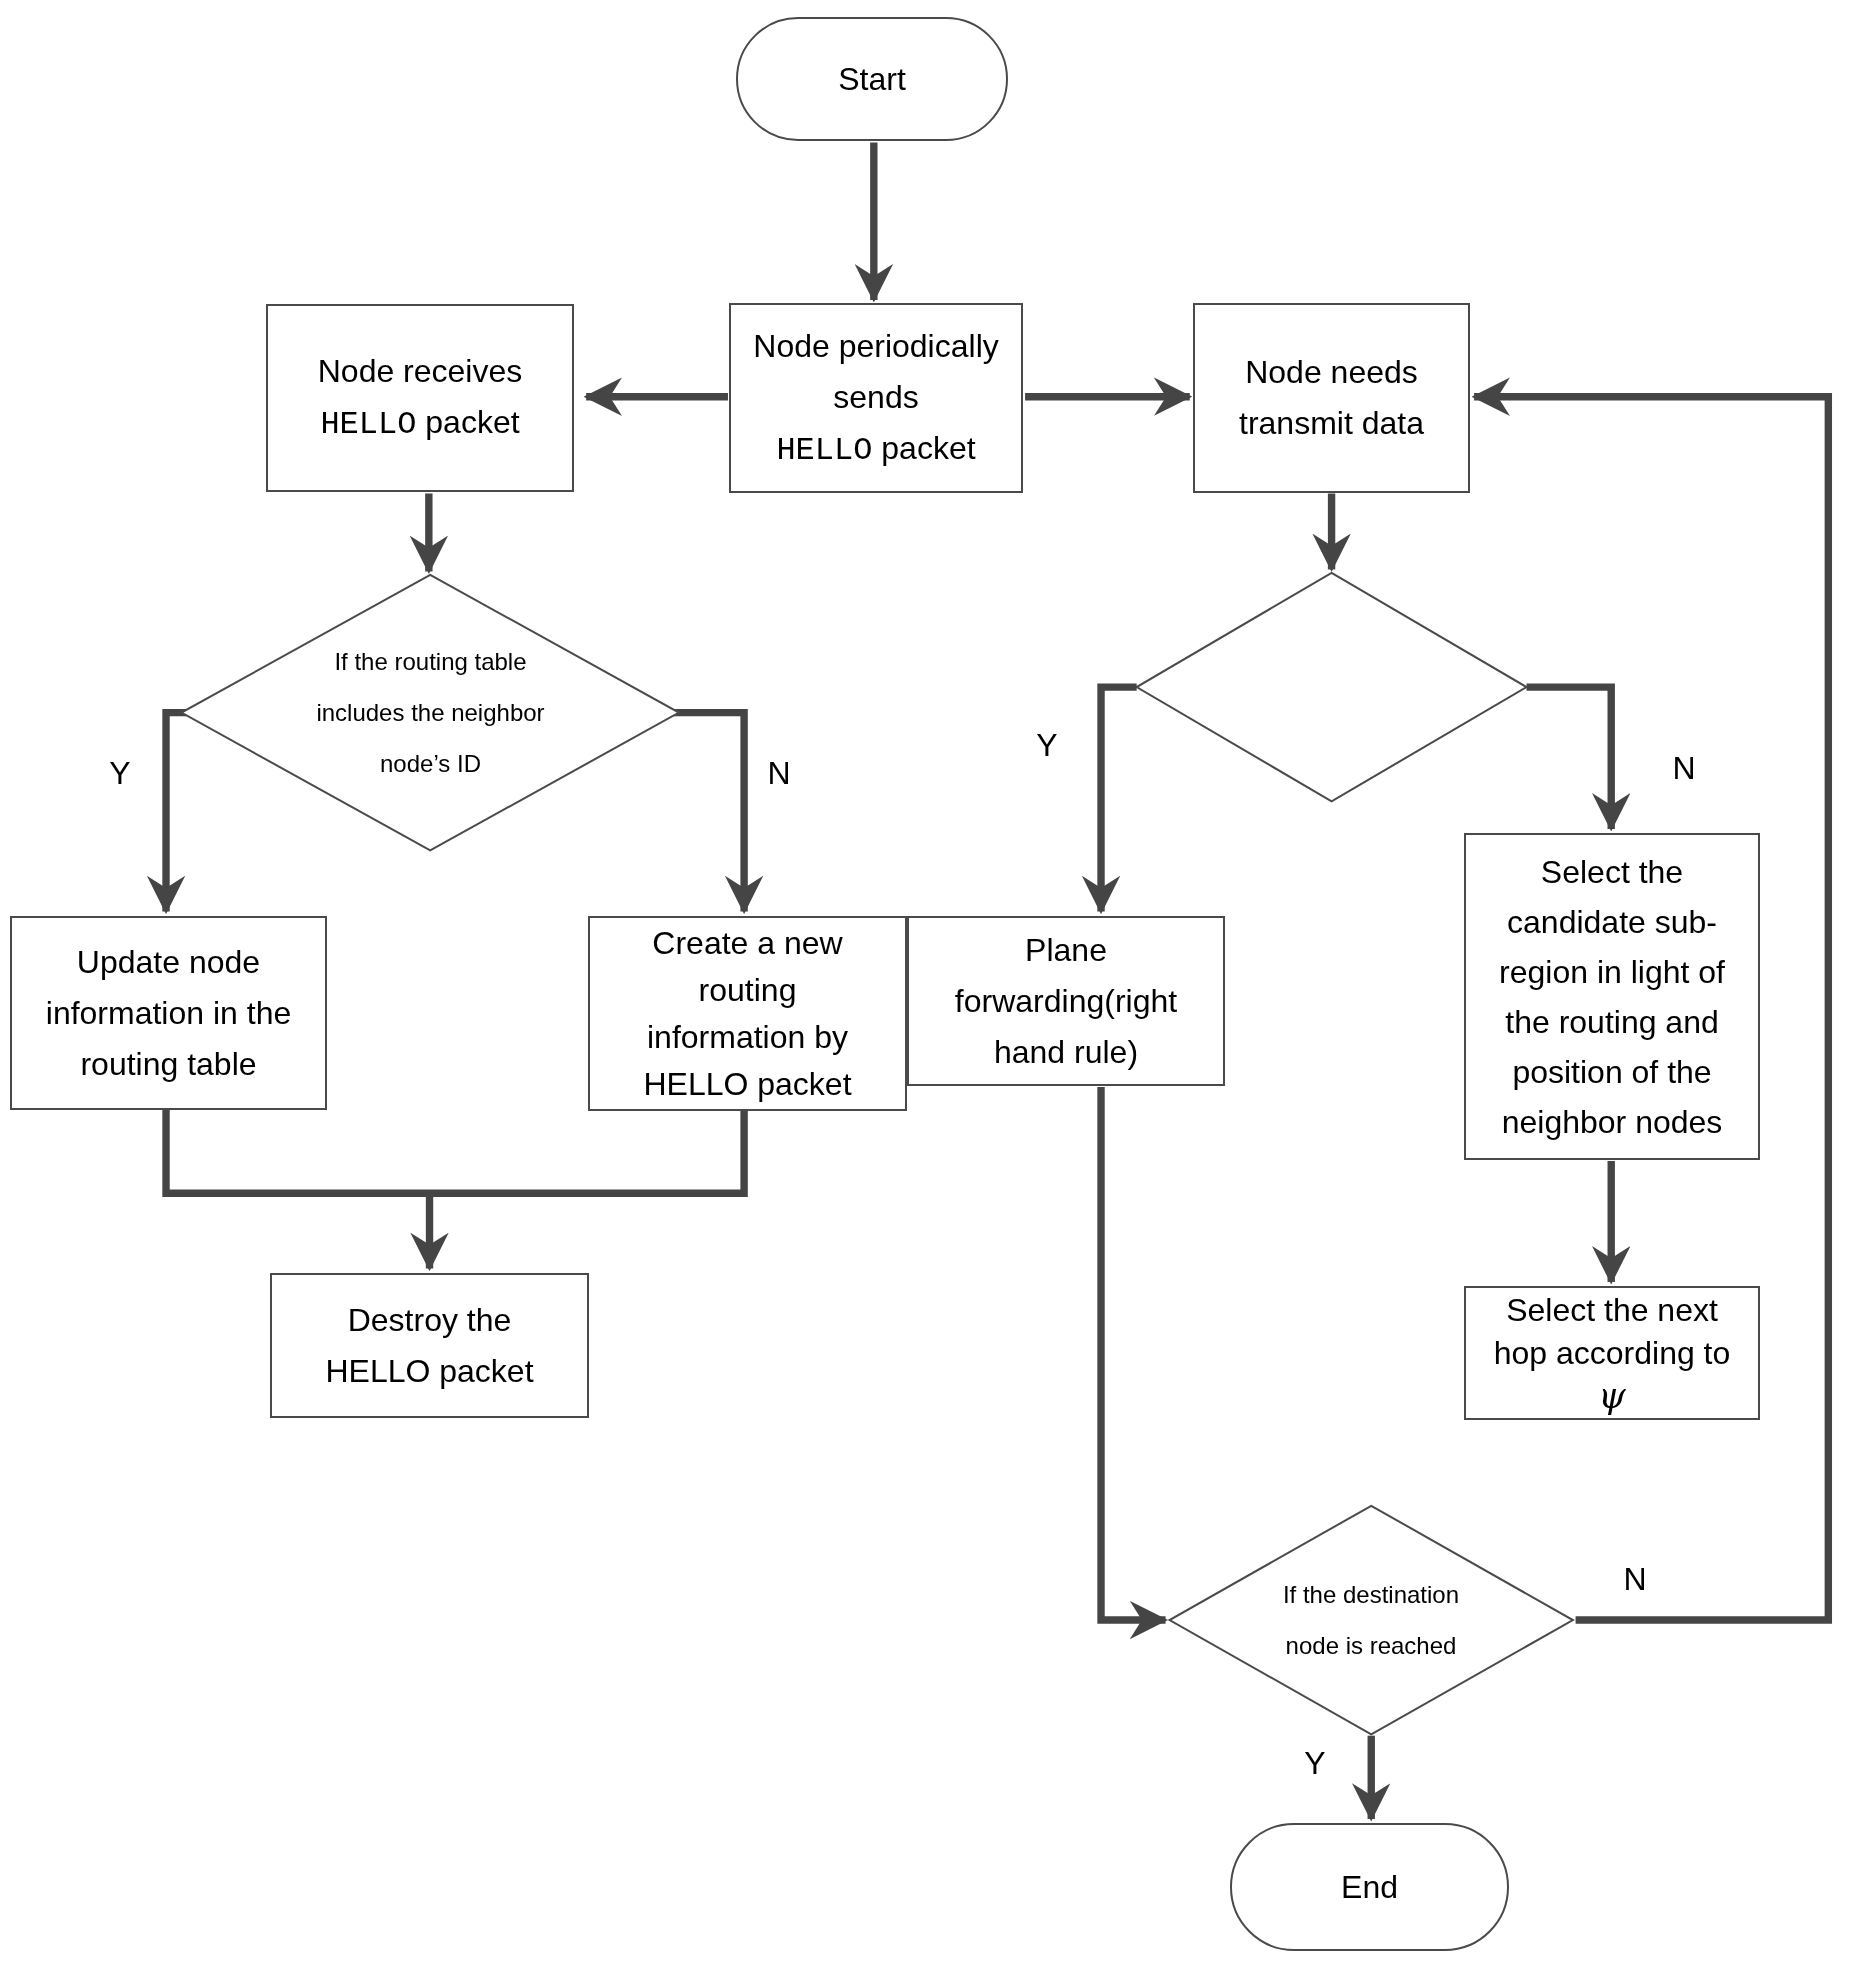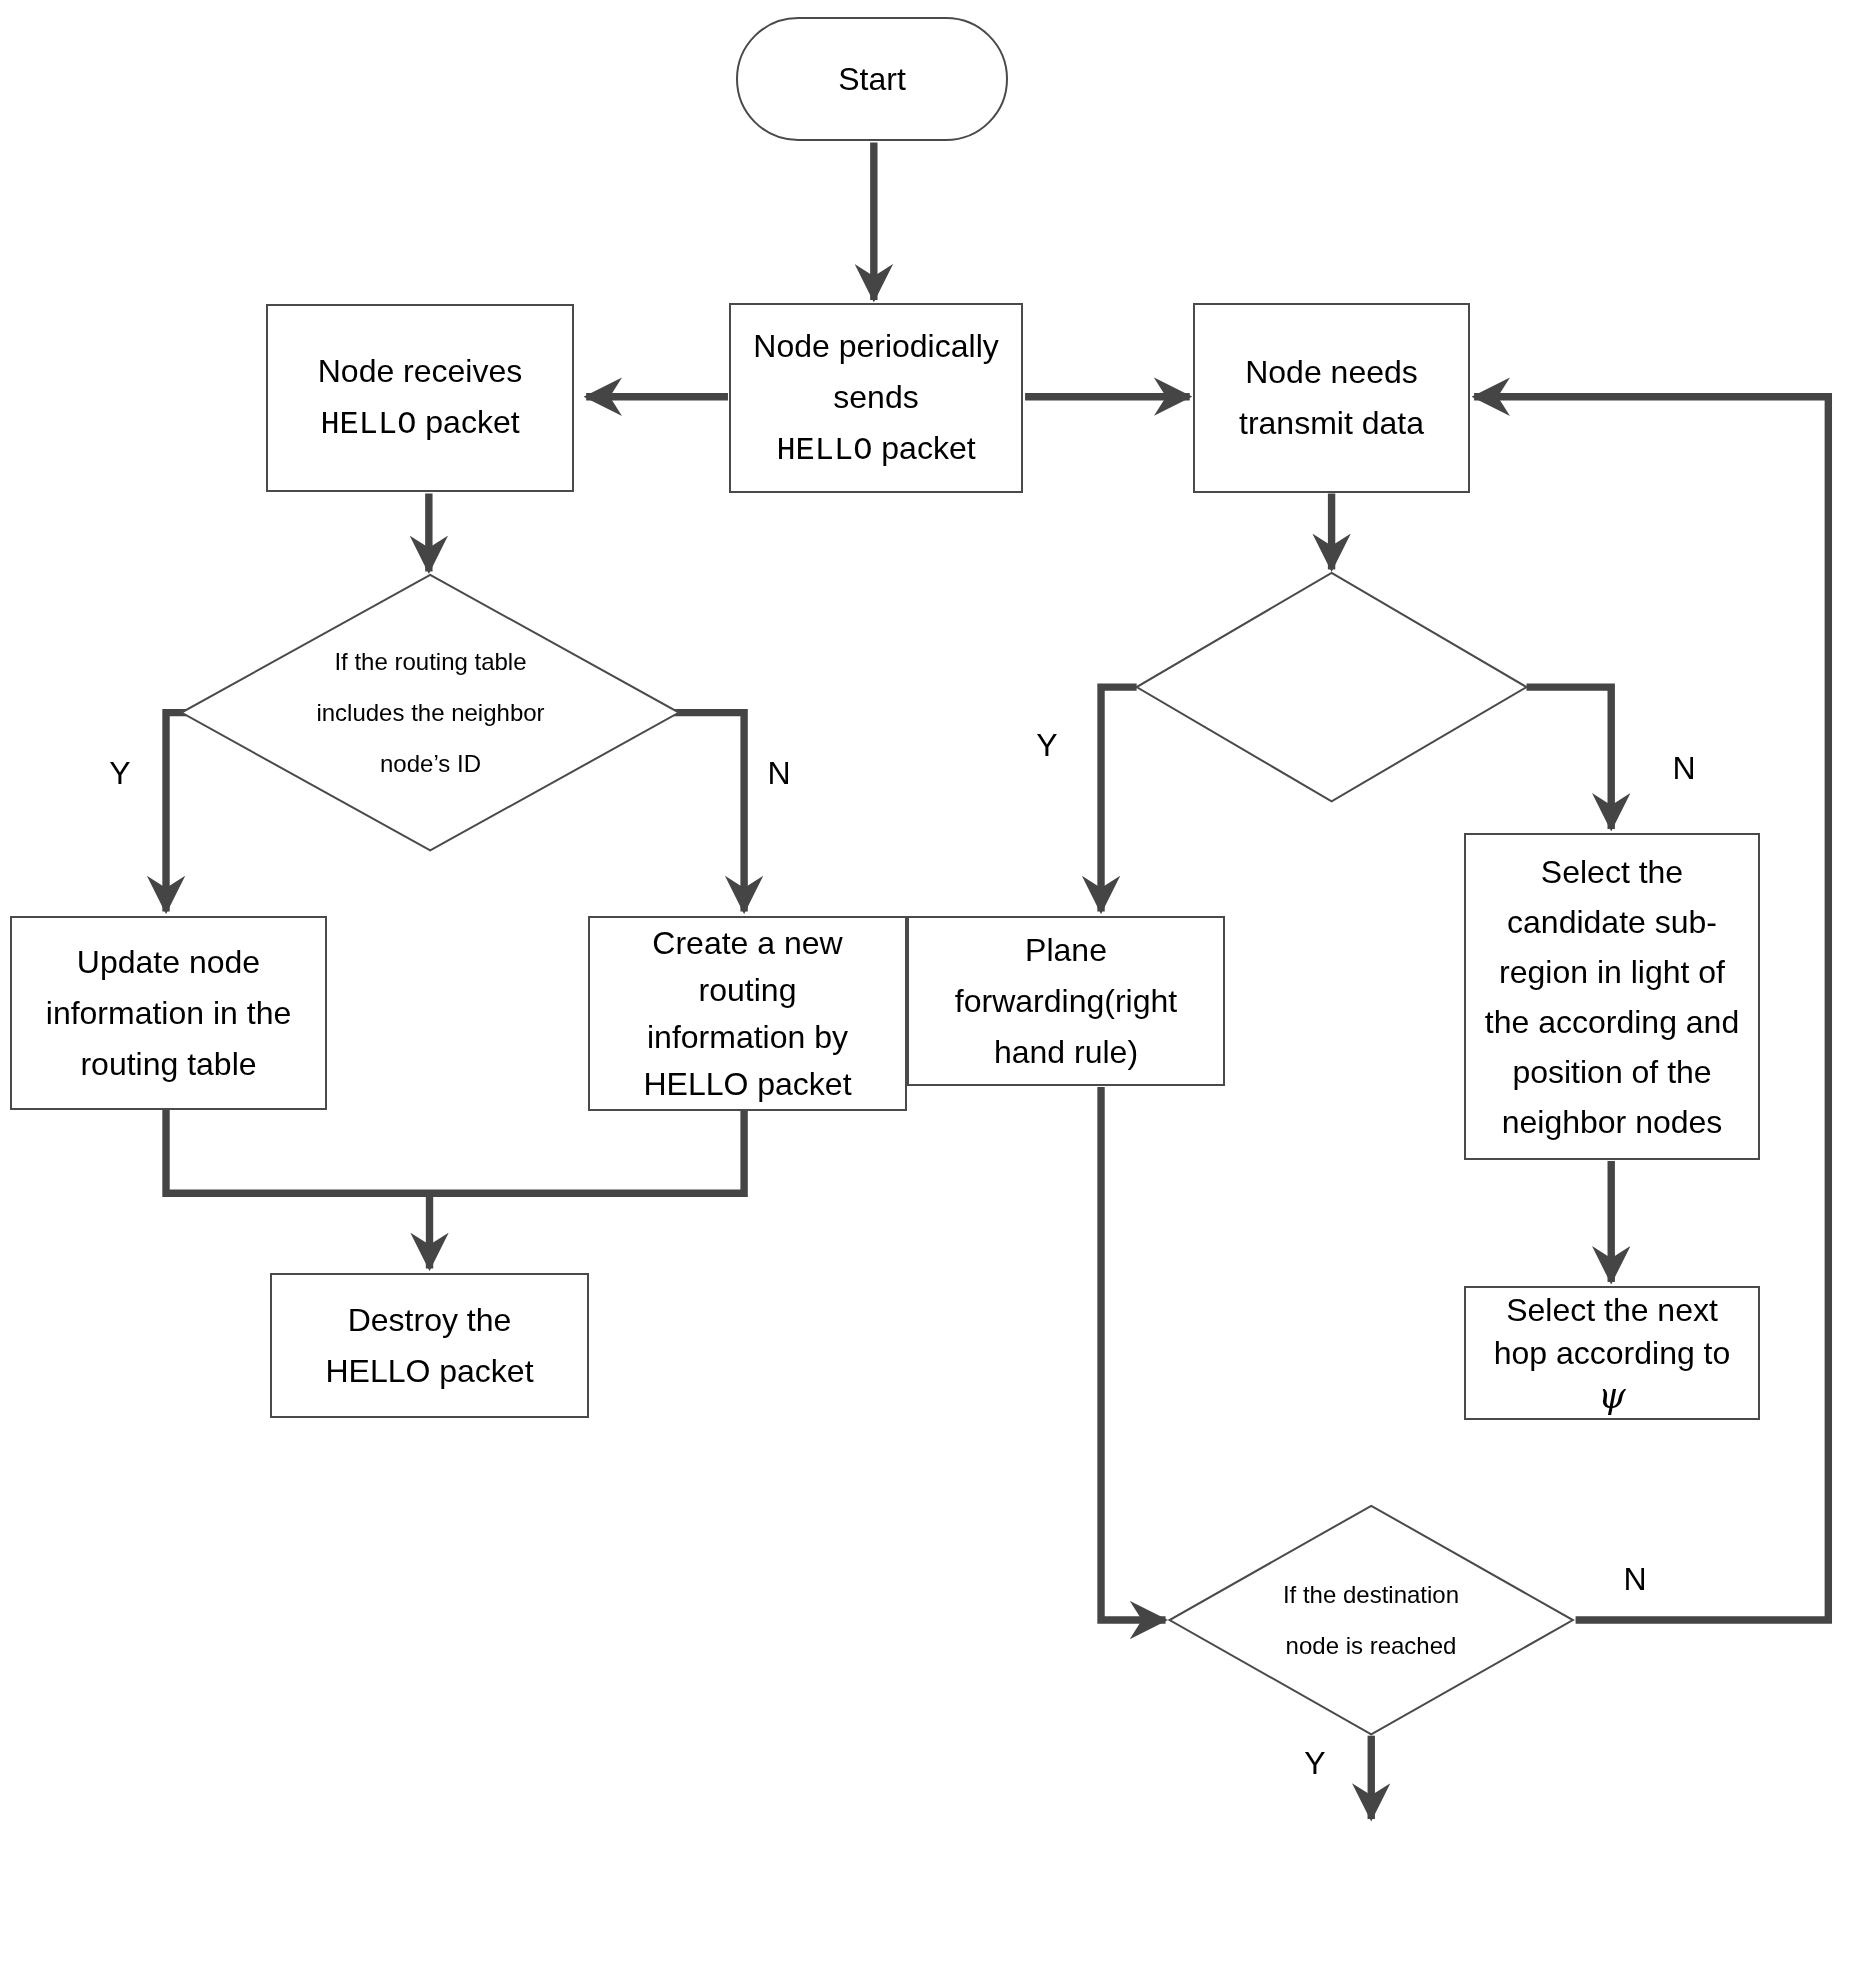--- a/index.html
+++ b/index.html
@@ -121,36 +121,39 @@
   <div class="node" style="left:907px;top:916px;width:318px;height:170px;">
     <div>Plane</div>
     <div>forwarding(right</div>
     <div>hand rule)</div>
   </div>
 
   <div class="node sub" style="left:1464px;top:833px;width:296px;height:327px;">
     <div>Select the</div>
     <div>candidate sub-</div>
     <div>region in light of</div>
-    <div>the according and</div>
+    <div>the routing and</div>
     <div>position of the</div>
     <div>neighbor nodes</div>
   </div>
 
   <div class="node tighter" style="left:1464px;top:1286px;width:296px;height:134px;">
     <div>Select the next</div>
     <div>hop according to</div>
     <div class="psi">ψ</div>
   </div>
 
   <div class="dtext" style="left:1183px;top:1565px;width:376px;height:110px;">
     <div>If the destination</div>
     <div>node is reached</div>
   </div>
 
+  <div class="node pill" style="left:1230px;top:1823px;width:279px;height:128px;">
+    <div>End</div>
+  </div>
 
   <div class="elabel" style="left:120px;top:773px;">Y</div>
   <div class="elabel" style="left:779px;top:773px;">N</div>
   <div class="elabel" style="left:1047px;top:745px;">Y</div>
   <div class="elabel" style="left:1684px;top:768px;">N</div>
   <div class="elabel" style="left:1635px;top:1579px;">N</div>
   <div class="elabel" style="left:1315px;top:1763px;">Y</div>
 
 </div>
 

